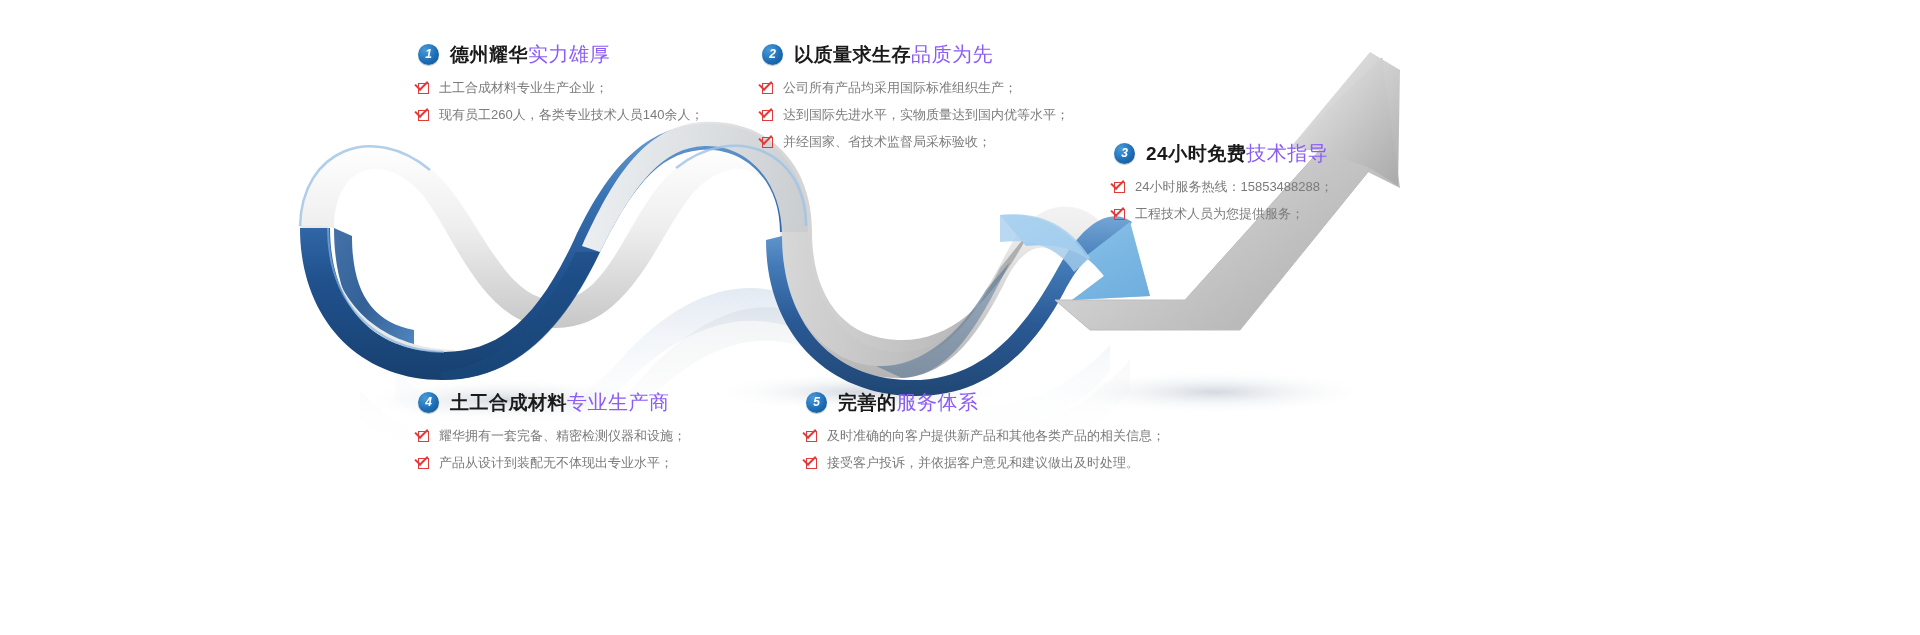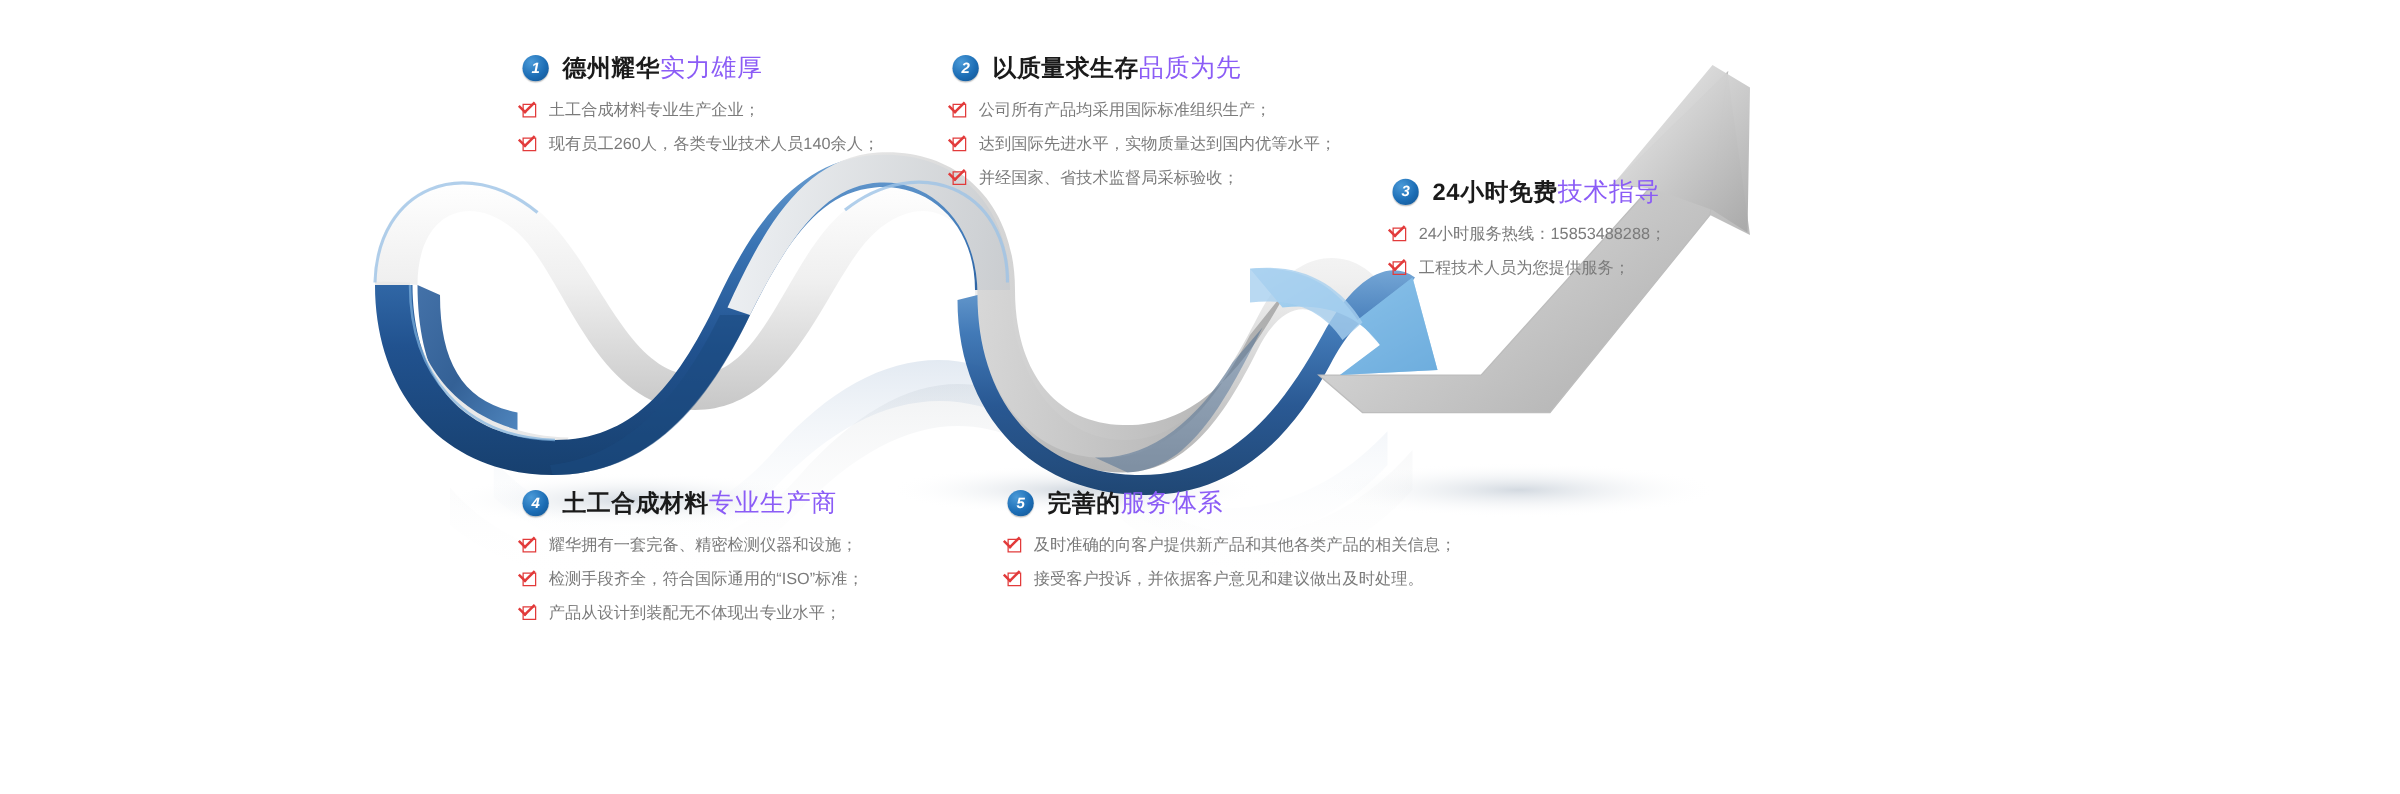--- a/index.html
+++ b/index.html
@@ -310,24 +310,20 @@
       <span class="head-dark">土工合成材料</span>
       <span class="head-accent">专业生产商</span>
     </div>
     <ul class="bullets">
       <li>
         <span class="tick"></span>
         <span class="bullet-text">耀华拥有一套完备、精密检测仪器和设施；</span>
       </li>
       <li>
         <span class="tick"></span>
-        <span class="bullet-text">检测手段齐全，符合国际通用的“ISO”标准；</span>
-      </li>
-      <li>
-        <span class="tick"></span>
         <span class="bullet-text">产品从设计到装配无不体现出专业水平；</span>
       </li>
     </ul>
   </div>
 
   <div class="feature" id="feature-5">
     <div class="feature-head">
       <span class="badge">5</span>
       <span class="head-dark">完善的</span>
       <span class="head-accent">服务体系</span>

